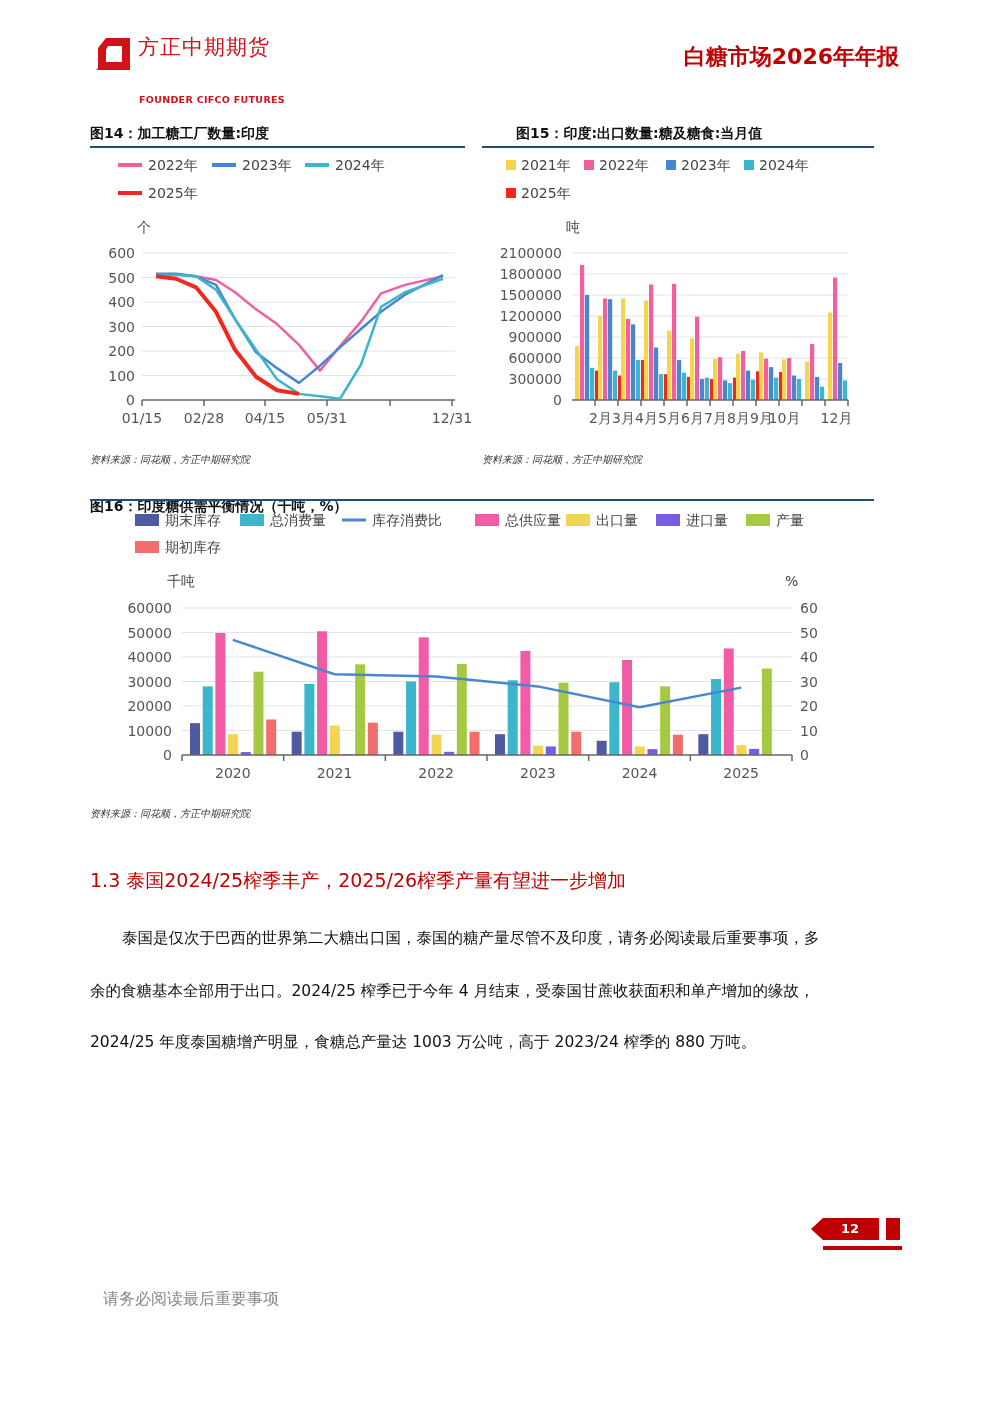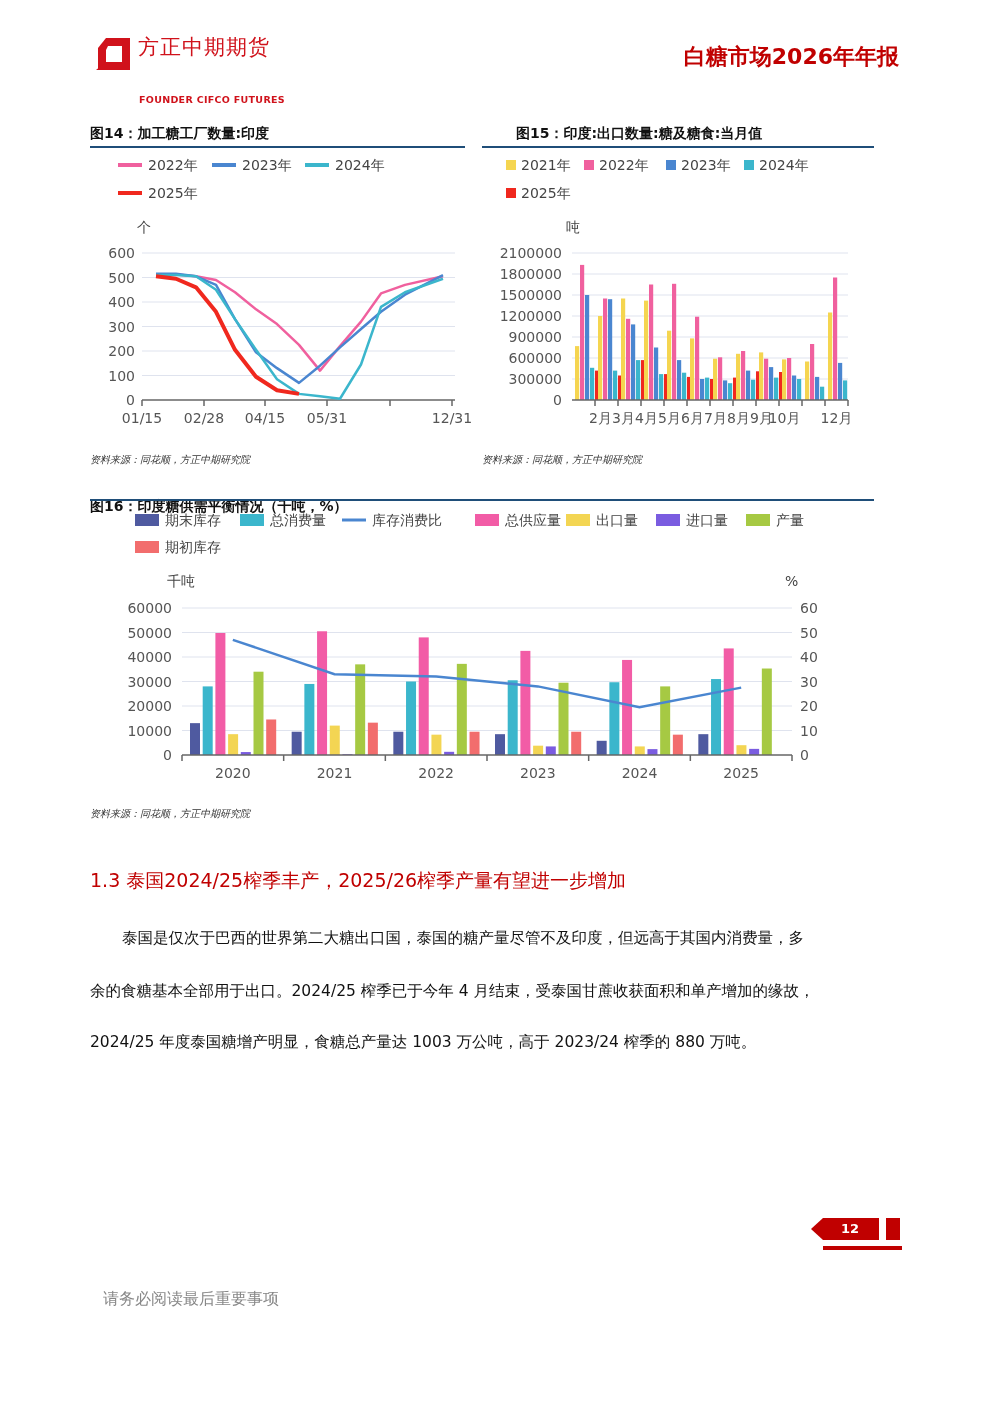--- a/index.html
+++ b/index.html
@@ -318,21 +318,21 @@
     <text x="244.50000000000003" y="275" font-size="14" fill="#555" text-anchor="middle">2021</text>
     <text x="346.1666666666667" y="275" font-size="14" fill="#555" text-anchor="middle">2022</text>
     <text x="447.8333333333333" y="275" font-size="14" fill="#555" text-anchor="middle">2023</text>
     <text x="549.5" y="275" font-size="14" fill="#555" text-anchor="middle">2024</text>
     <text x="651.1666666666667" y="275" font-size="14" fill="#555" text-anchor="middle">2025</text>
     <polyline points="142.83333333333334,136.85 244.50000000000003,171.14999999999998 346.1666666666667,173.6 447.8333333333333,183.4 549.5,204.225 651.1666666666667,184.625" fill="none" stroke="#4a86d0" stroke-width="2.5"></polyline>
   </svg>
 <div class="abs src" style="left:90px;top:807px;">资料来源：同花顺，方正中期研究院</div>
 
 <div class="abs section-h">1.3  泰国2024/25榨季丰产，2025/26榨季产量有望进一步增加</div>
-<div class="abs para" style="top:928px;text-indent:32px;">泰国是仅次于巴西的世界第二大糖出口国，泰国的糖产量尽管不及印度，但远高于其国内消费量，多</div>
+<div class="abs para" style="top:928px;text-indent:32px;">泰国是仅次于巴西的世界第二大糖出口国，泰国的糖产量尽管不及印度，请务必阅读最后重要事项，多</div>
 <div class="abs para" style="top:981px;">余的食糖基本全部用于出口。2024/25 榨季已于今年 4 月结束，受泰国甘蔗收获面积和单产增加的缘故，</div>
 <div class="abs para" style="top:1032px;">2024/25 年度泰国糖增产明显，食糖总产量达 1003 万公吨，高于 2023/24 榨季的 880 万吨。</div>
 
 <div class="abs page-num">
   <svg width="92" height="38" viewBox="0 0 92 38">
     <polygon points="0,14 12,3 68,3 68,25 12,25" fill="#c00000"></polygon>
     <rect x="75" y="3" width="14" height="22" fill="#c00000"></rect>
     <rect x="12" y="31" width="79" height="4" fill="#c00000"></rect>
   </svg>
 </div>

